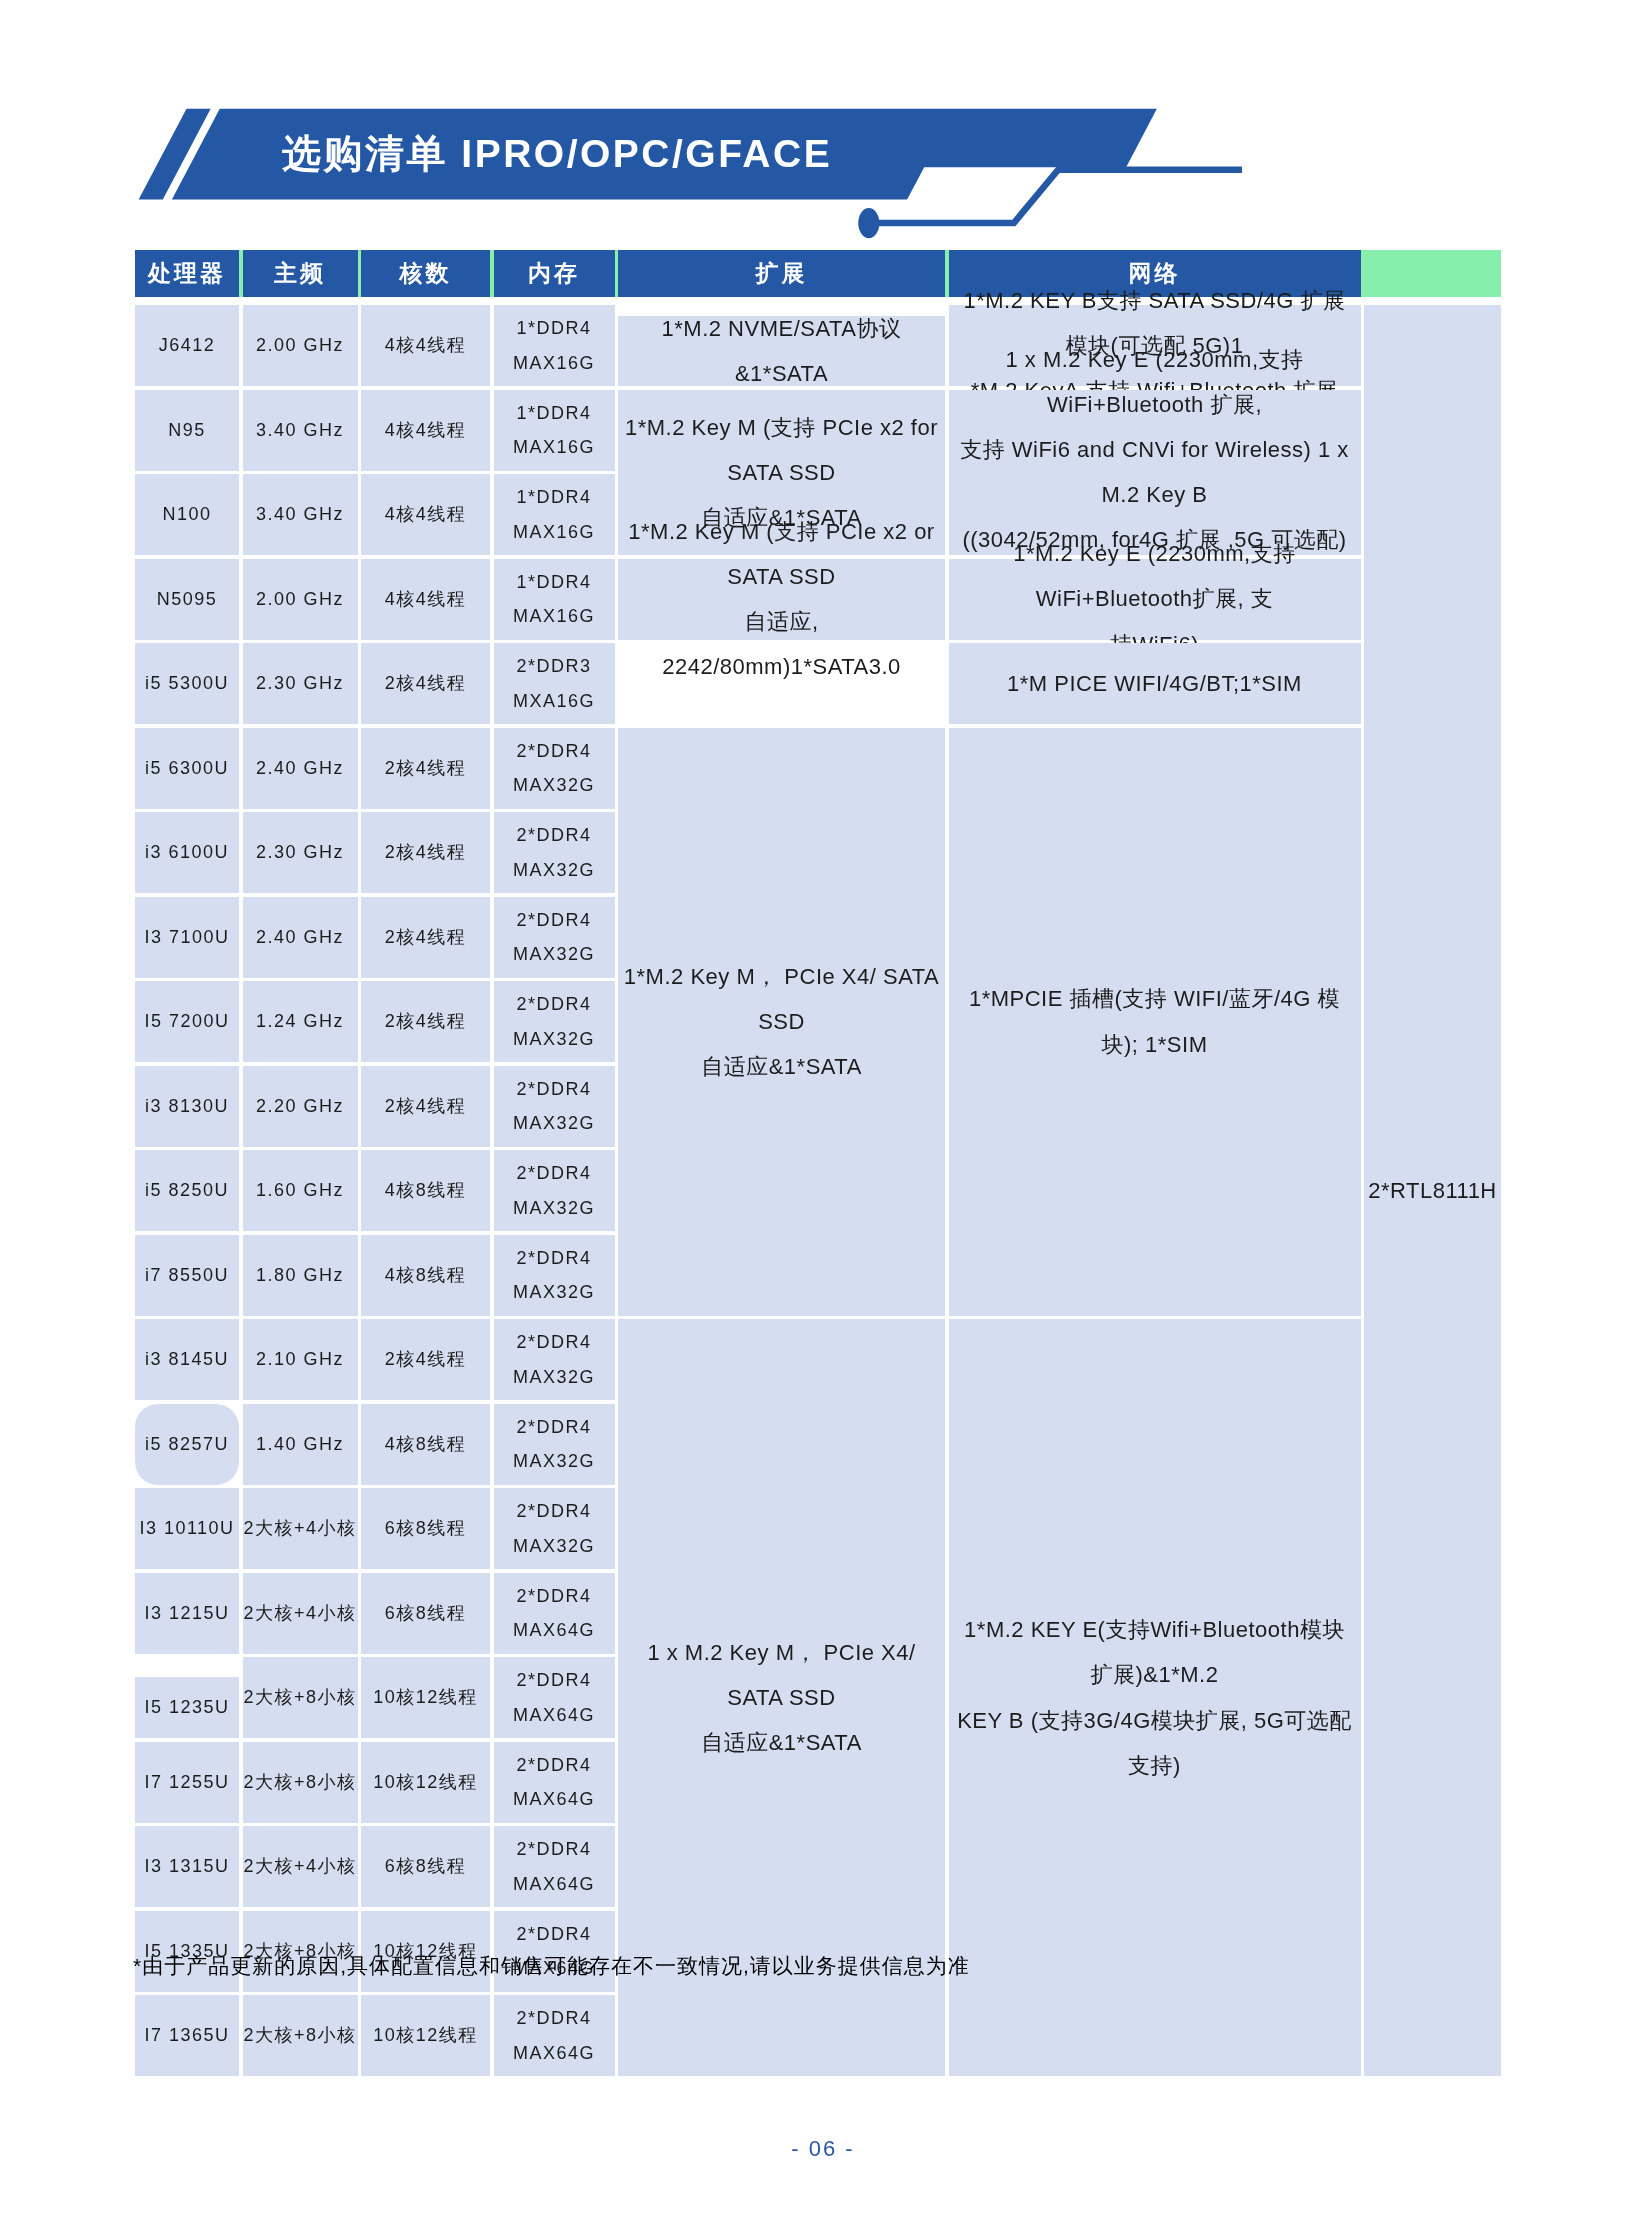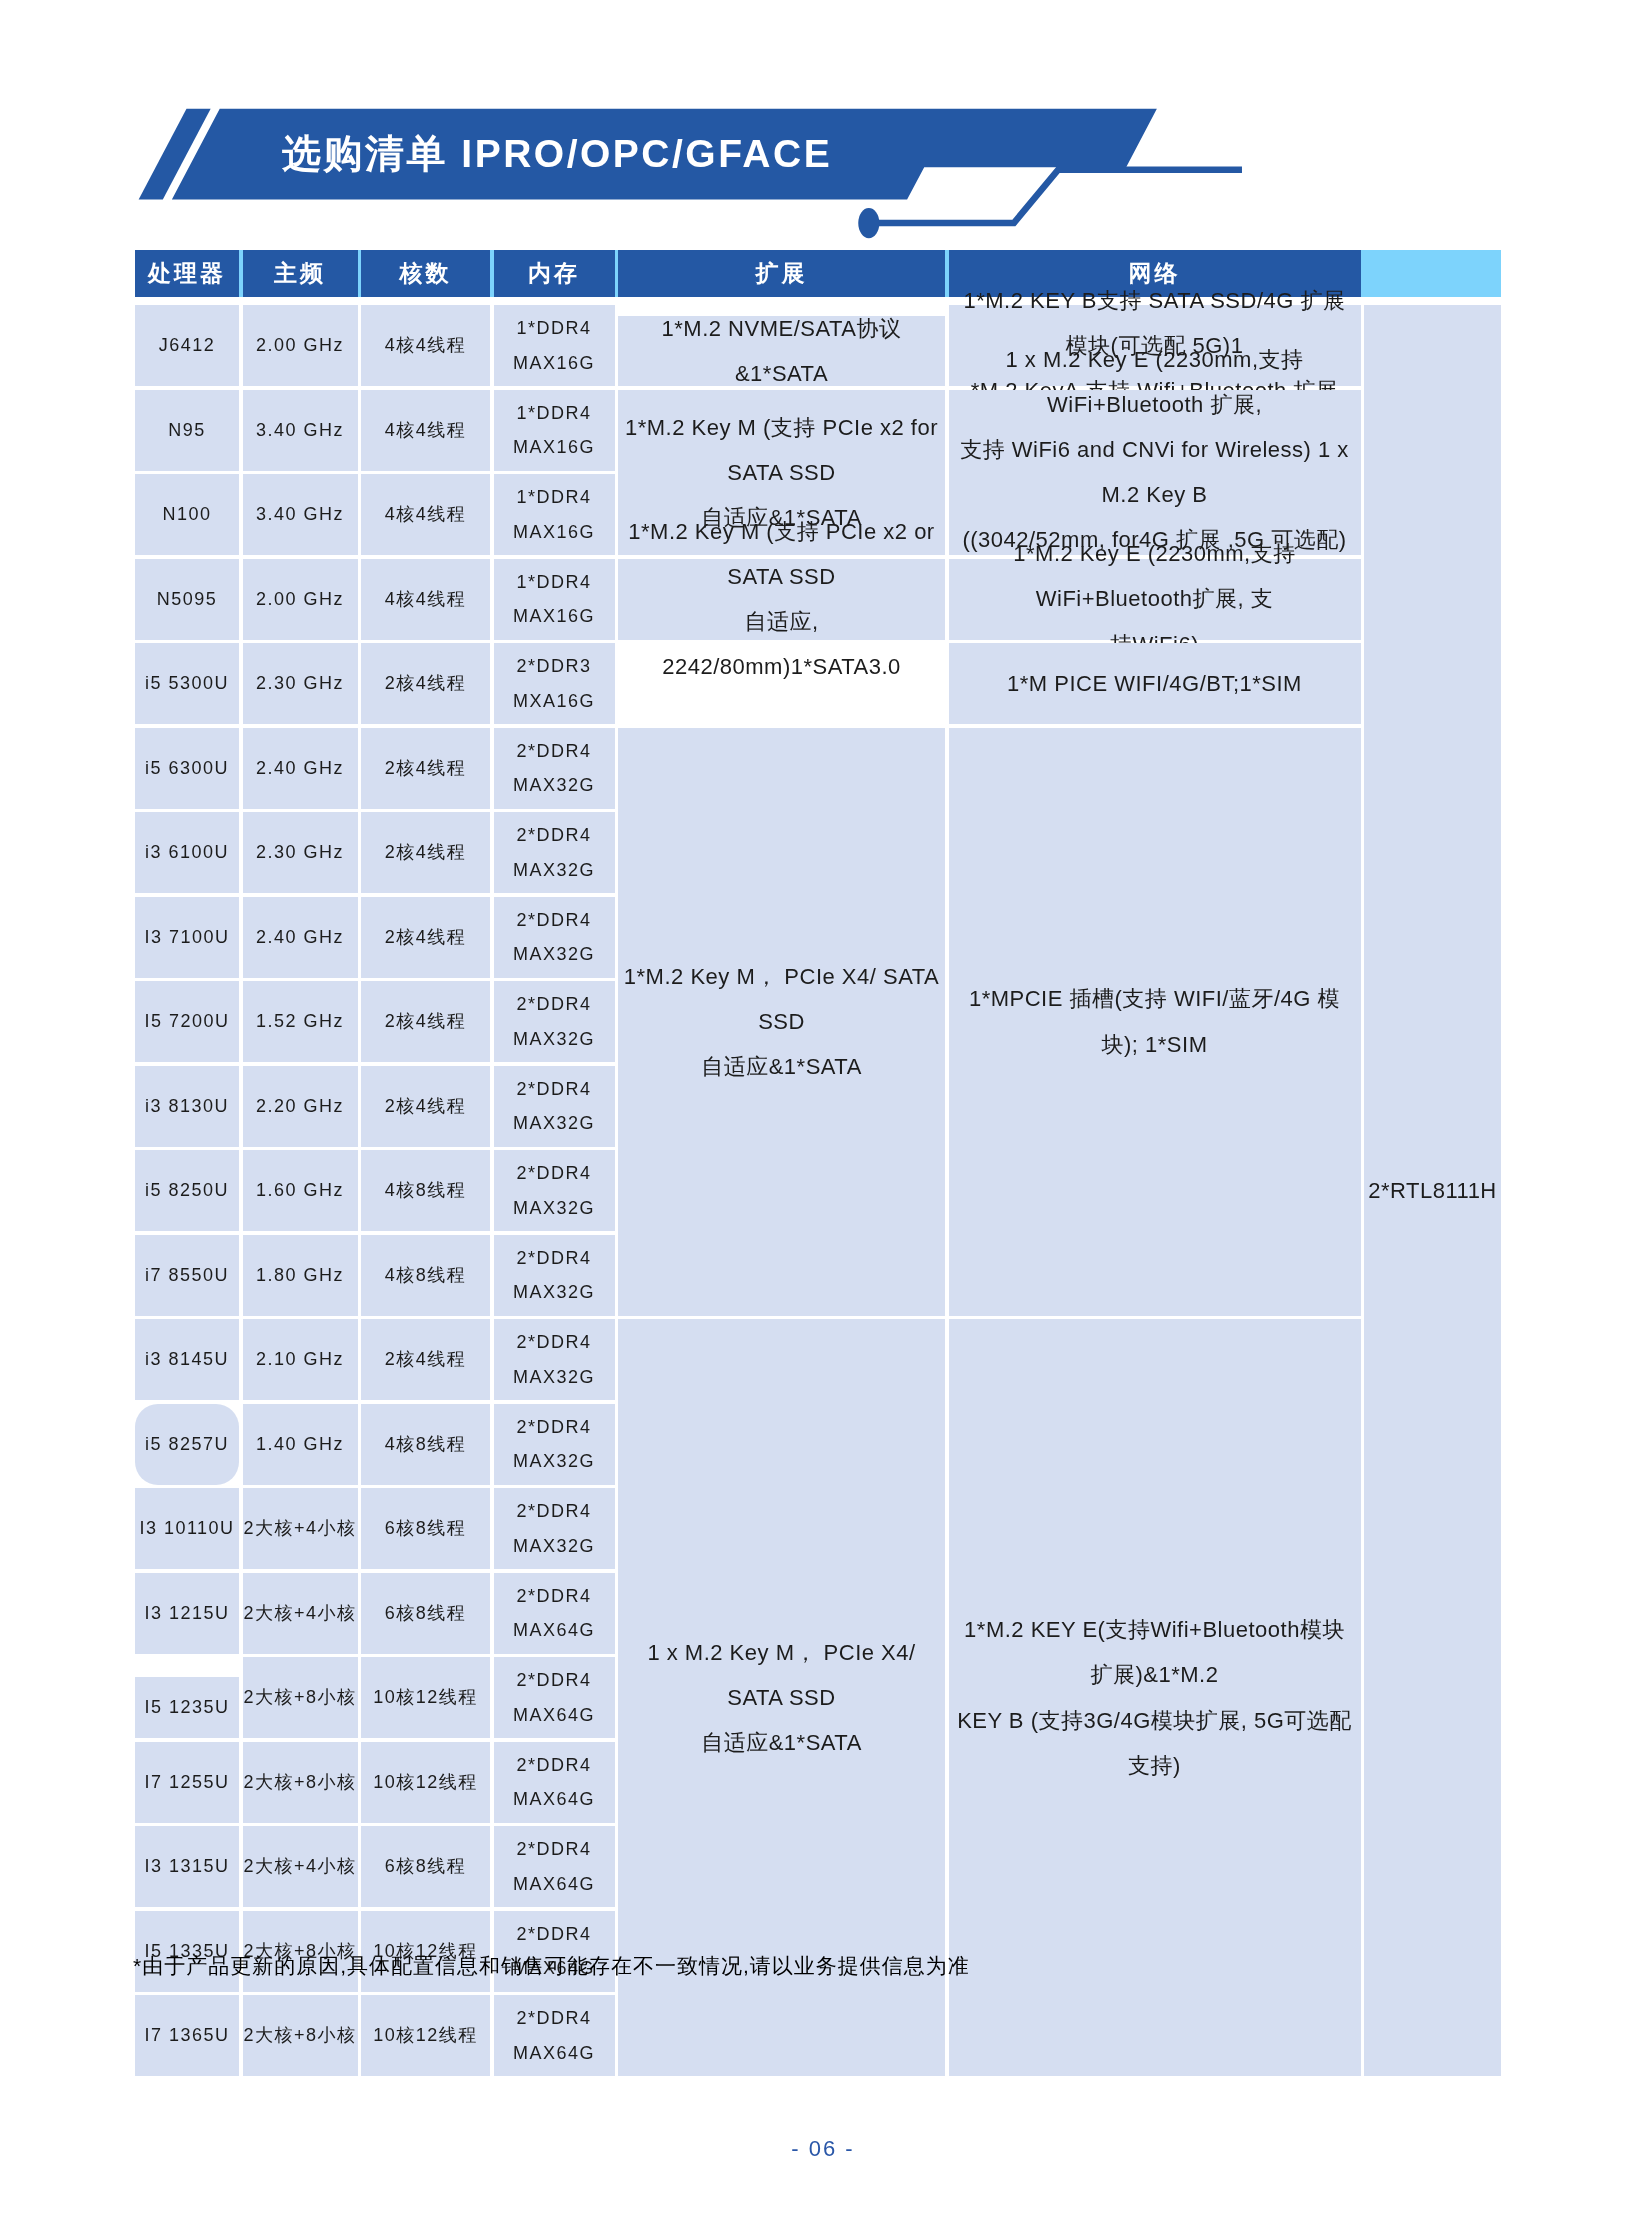--- a/index.html
+++ b/index.html
@@ -11,21 +11,21 @@
   #banner-title{
     position:absolute;left:282px;top:127px;width:806px;
     color:#ffffff;font-size:39px;font-weight:600;letter-spacing:2.5px;
     white-space:nowrap;
   }
 
   
   #thead{
     position:absolute;left:135px;top:250px;
     display:grid;grid-template-columns:104px 115px 129px 121px 327px 412px 137px;
-    grid-auto-rows:47px;gap:3.5px;background:#7dd3fc;
+    grid-auto-rows:47px;gap:3.5px;background:#86efac;
   }
   .hcell{
     background:#2458A4;color:#ffffff;
     display:flex;align-items:center;justify-content:center;
     font-size:23px;font-weight:bold;letter-spacing:3px;
   }
   #tbody{
     position:absolute;left:135px;top:305px;
     display:grid;grid-template-columns:104px 115px 129px 121px 327px 412px 137px;
     grid-auto-rows:81px;gap:3.5px;background:#ffffff;
@@ -105,21 +105,21 @@
       <div class="cell" style="grid-area: 7 / 2 / span 1;">2.30 GHz</div>
       <div class="cell" style="grid-area: 7 / 3 / span 1;">2核4线程</div>
       <div class="cell" style="grid-area: 7 / 4 / span 1;">2*DDR4
 MAX32G</div>
       <div class="cell" style="grid-area: 8 / 1 / span 1;">I3 7100U</div>
       <div class="cell" style="grid-area: 8 / 2 / span 1;">2.40 GHz</div>
       <div class="cell" style="grid-area: 8 / 3 / span 1;">2核4线程</div>
       <div class="cell" style="grid-area: 8 / 4 / span 1;">2*DDR4
 MAX32G</div>
       <div class="cell" style="grid-area: 9 / 1 / span 1;">I5 7200U</div>
-      <div class="cell" style="grid-area: 9 / 2 / span 1;">1.52 GHz</div>
+      <div class="cell" style="grid-area: 9 / 2 / span 1;">1.24 GHz</div>
       <div class="cell" style="grid-area: 9 / 3 / span 1;">2核4线程</div>
       <div class="cell" style="grid-area: 9 / 4 / span 1;">2*DDR4
 MAX32G</div>
       <div class="cell" style="grid-area: 10 / 1 / span 1;">i3 8130U</div>
       <div class="cell" style="grid-area: 10 / 2 / span 1;">2.20 GHz</div>
       <div class="cell" style="grid-area: 10 / 3 / span 1;">2核4线程</div>
       <div class="cell" style="grid-area: 10 / 4 / span 1;">2*DDR4
 MAX32G</div>
       <div class="cell" style="grid-area: 11 / 1 / span 1;">i5 8250U</div>
       <div class="cell" style="grid-area: 11 / 2 / span 1;">1.60 GHz</div>

